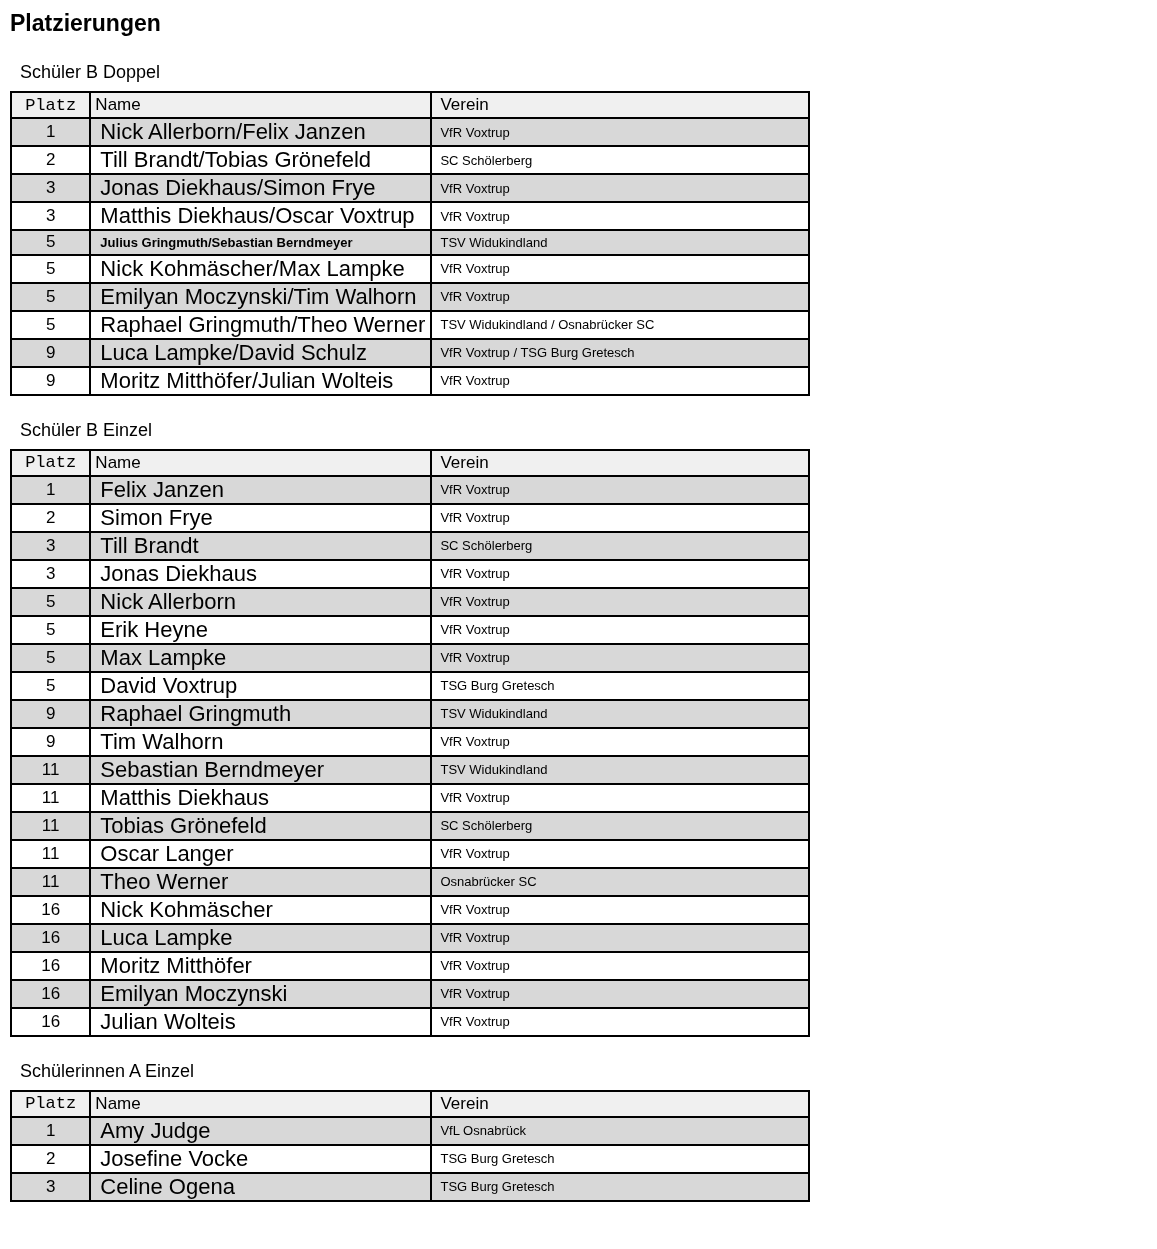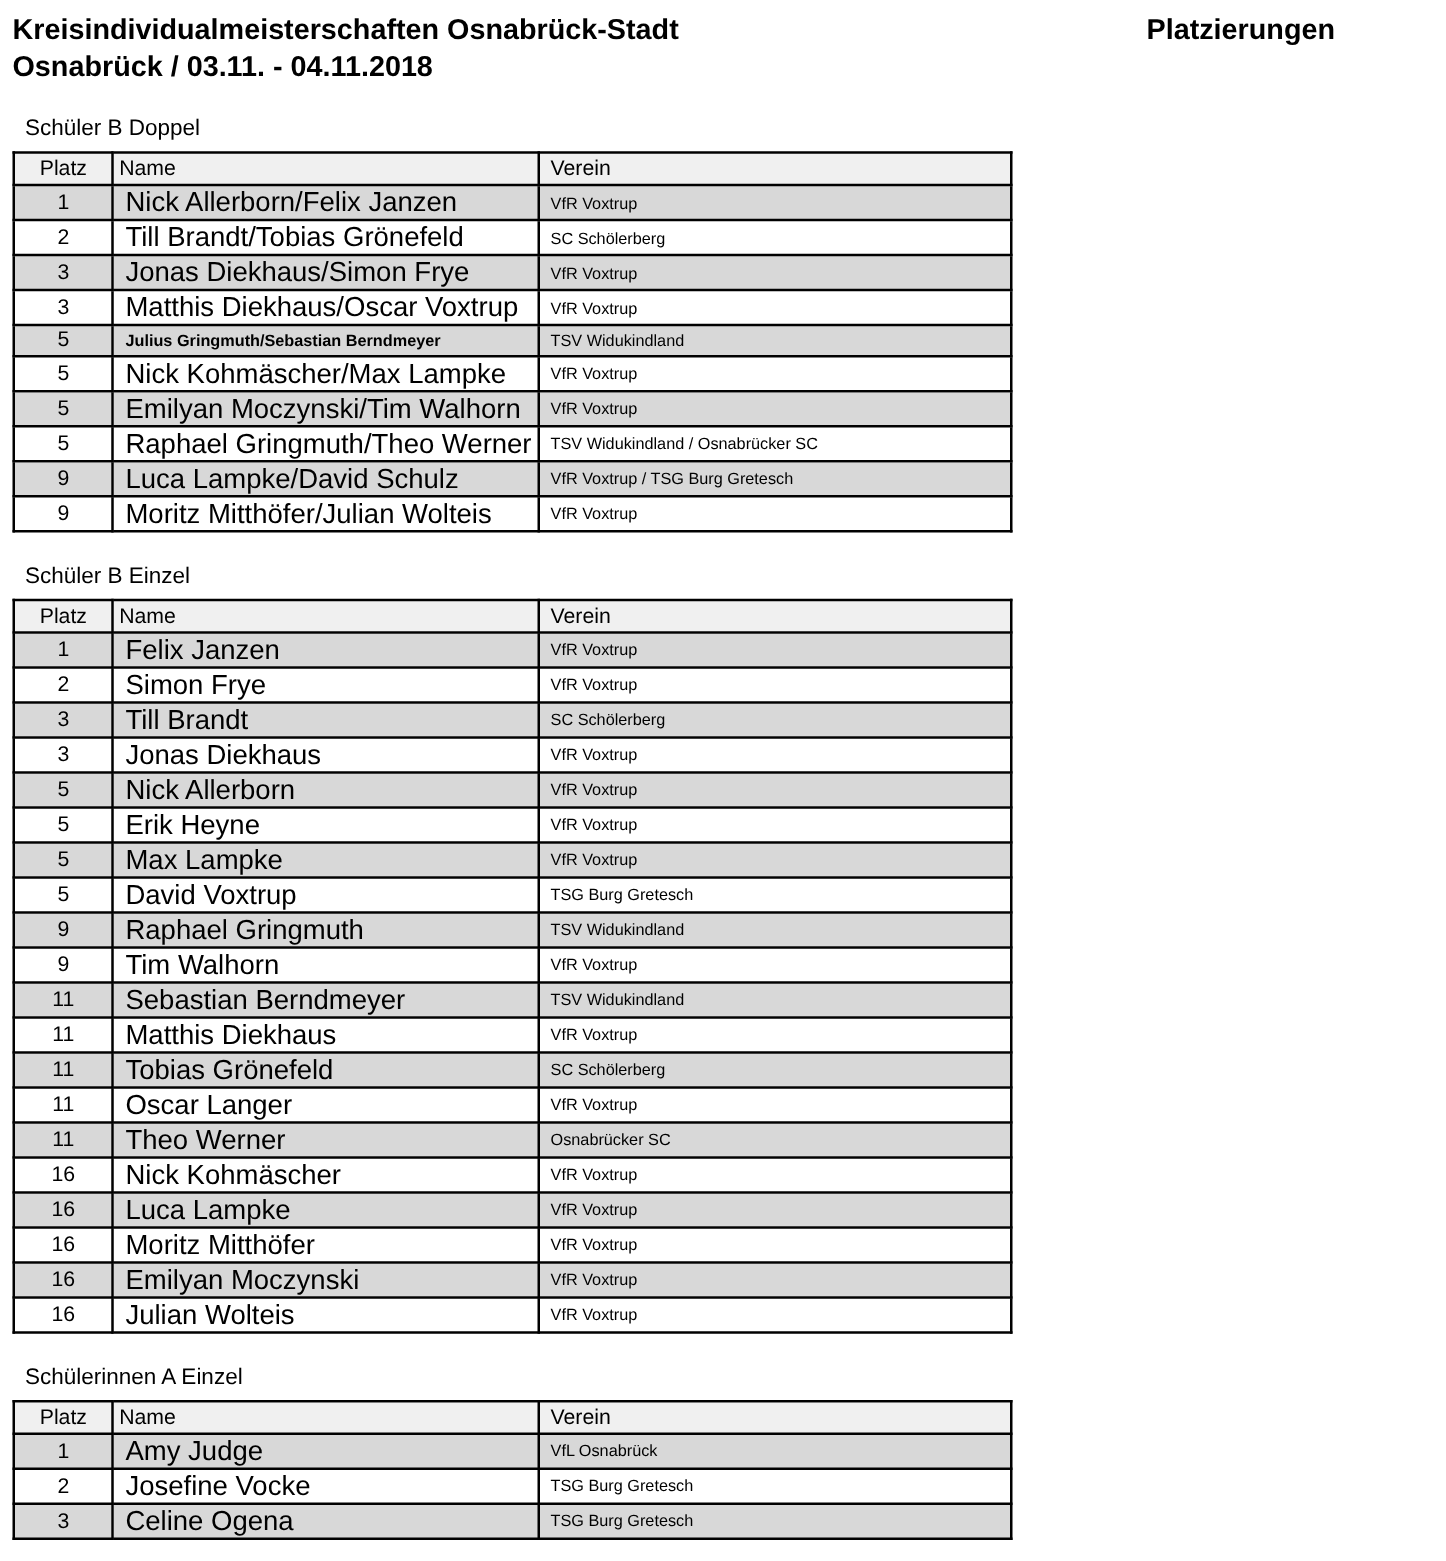--- a/index.html
+++ b/index.html
@@ -53,39 +53,35 @@
     padding: 0;
     vertical-align: middle;
   }
   .results thead th {
     height: 26px;
     font-weight: normal;
     font-size: 17px;
     text-align: left;
     background: var(--head-bg);
   }
-  .results th.th-platz { width: 74px; text-align: center; }
+  .results th.th-platz { width: 74px; text-align: center; font-family: Liberation Mono, monospace; }
   .results th.th-name  { width: 318px; padding-left: 4px; }
   .results th.th-verein{ width: 352px; padding-left: 8px; }
   .results tbody td { height: 24.5px; }
   .results td.col-platz { text-align: center; font-size: 17px; }
   .results td.col-name  { font-size: 22px; padding-left: 9px; }
   .results td.col-name.shrink { font-size: 13px; font-weight: bold; }
   .results td.col-verein{ font-size: 13px; padding-left: 8px; }
   .results tbody tr:nth-child(odd) { background: var(--stripe); }
 </style>
 </head>
 <body>
 
 <div class="page">
   <div class="doc-header">
-    <div class="doc-title-block">
-      <div class="doc-title">Kreisindividualmeisterschaften Osnabrück-Stadt</div>
-      <div class="doc-subtitle">Osnabrück / 03.11. - 04.11.2018</div>
-    </div>
     <div class="page-label">Platzierungen</div>
   </div>
   <div id="sections">
       <section class="section">
         <div class="section-title">Schüler B Doppel</div>
         <table class="results">
           <thead>
             <tr>
               <th class="th-platz">Platz</th>
               <th class="th-name">Name</th>

